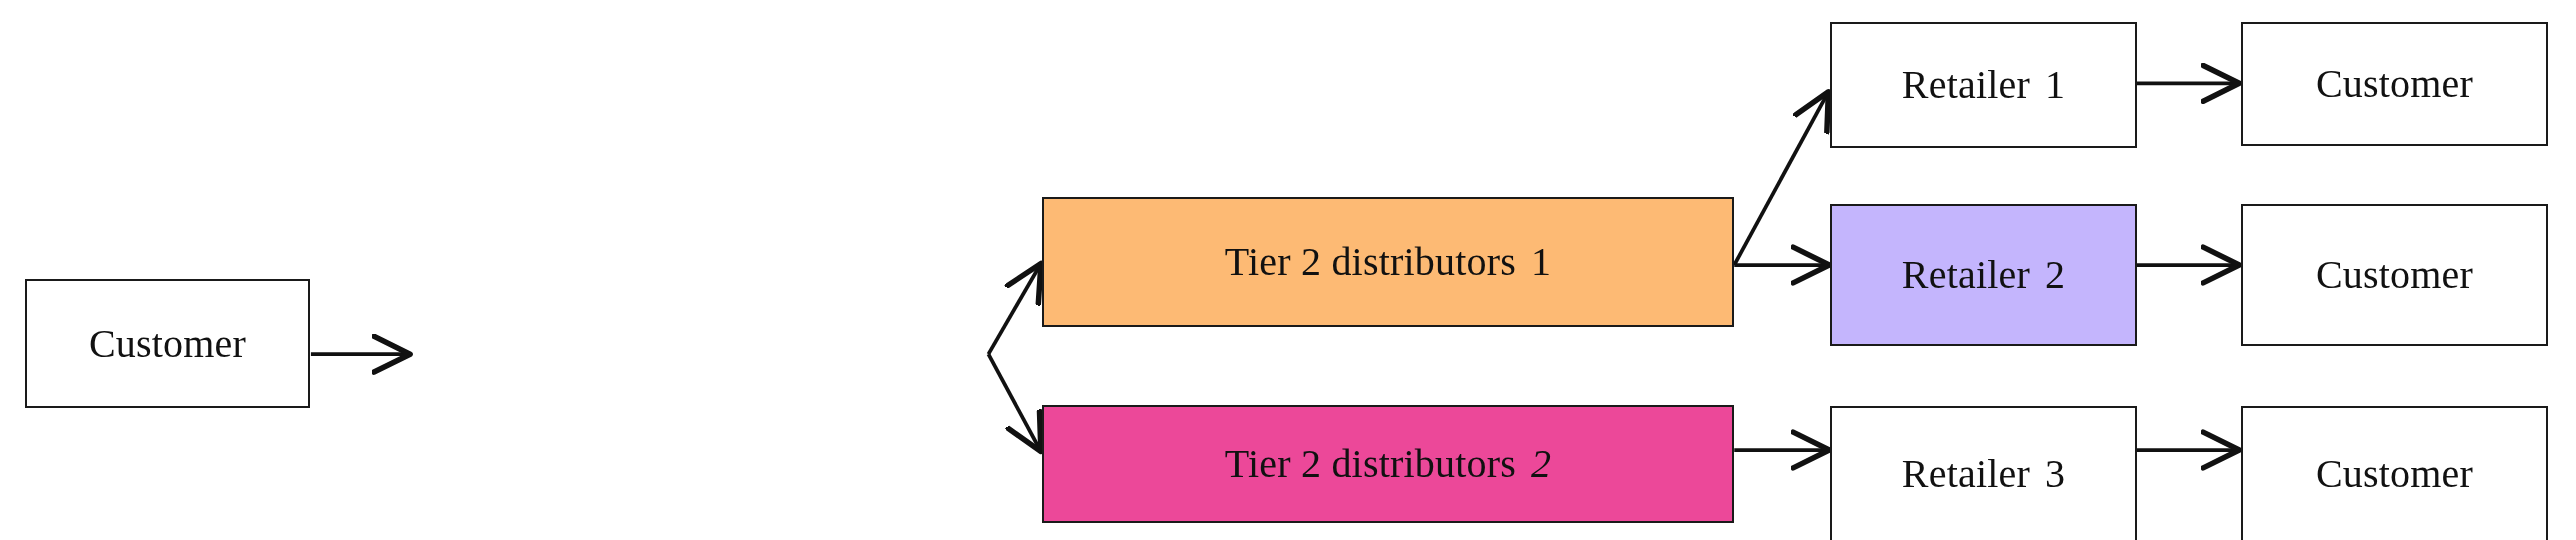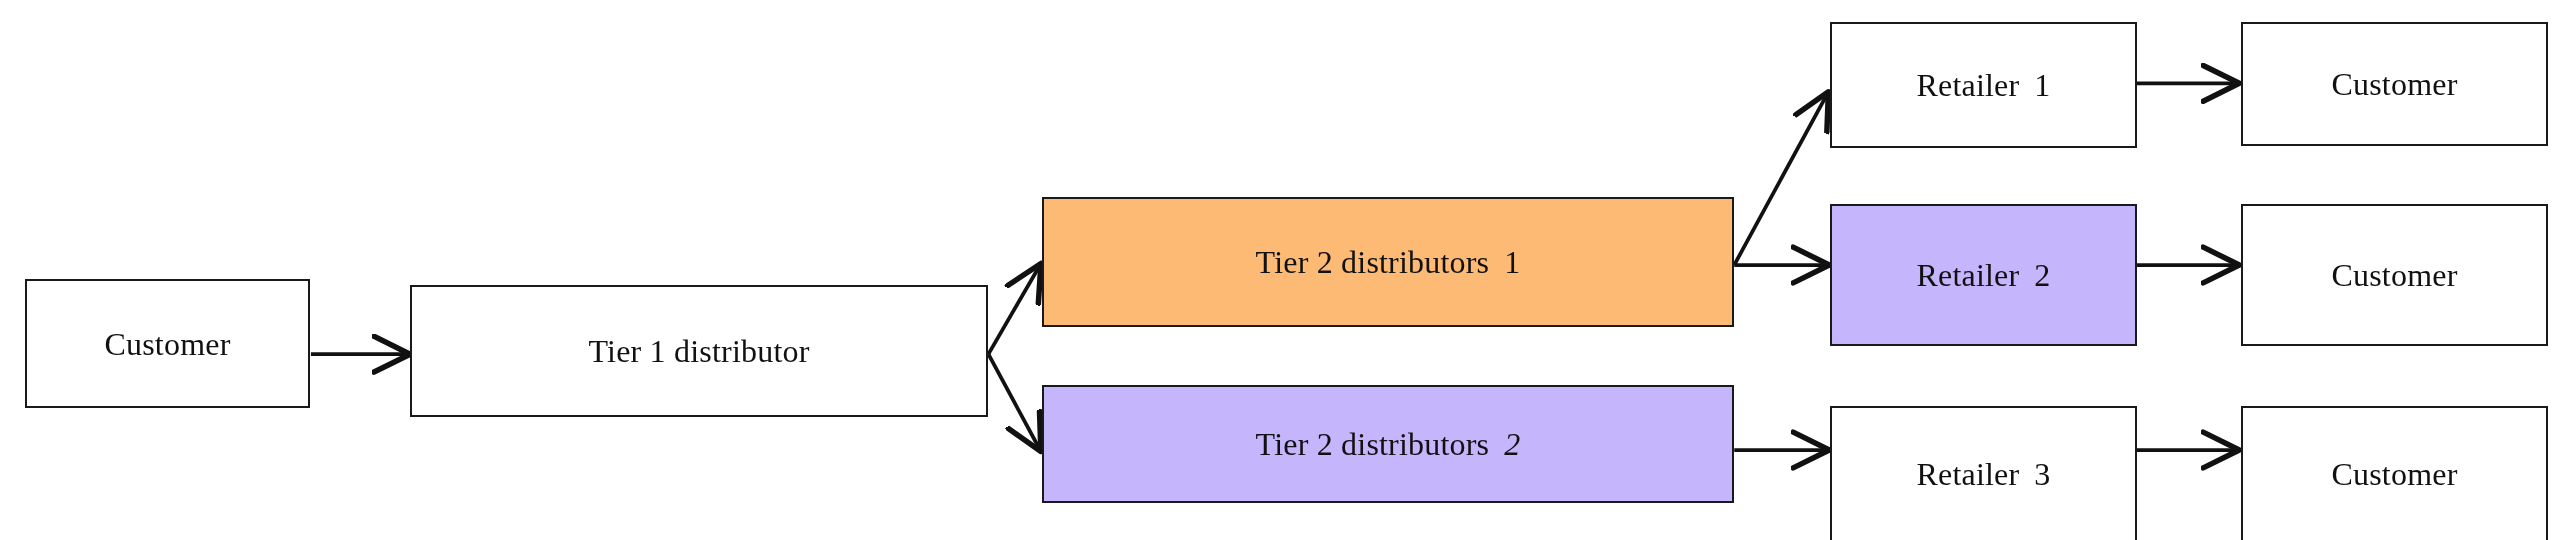--- a/index.html
+++ b/index.html
@@ -19,21 +19,21 @@
     position: absolute;
     box-sizing: border-box;
     background: #ffffff;
     border: 2.5px solid #1a1a1a;
     display: flex;
     align-items: center;
     justify-content: center;
     z-index: 3;
   }
   .node-label {
-    font-size: 32px;
+    font-size: 40px;
     line-height: 1;
     color: #111111;
     white-space: nowrap;
     letter-spacing: 0.2px;
   }
   .node-label .idx {
     margin-left: 15px;
   }
   .node-label .idx.italic {
     font-style: italic;
@@ -68,27 +68,24 @@
       <line x1="2080" y1="540" x2="2192" y2="540"></line>
       <line x1="2563" y1="100" x2="2684" y2="100"></line>
       <line x1="2563" y1="318" x2="2684" y2="318"></line>
       <line x1="2563" y1="540" x2="2684" y2="540"></line>
     </g>
   </svg>
 
   <div class="node" style="left: 25px; top: 279px; width: 285px; height: 129px; border-color: rgb(26, 26, 26); background: rgb(255, 255, 255);">
     <span class="node-label">Customer</span>
   </div>
-  <div class="node" style="left: 410px; top: 285px; width: 578px; height: 132px; border-color: rgb(26, 26, 26); background: rgb(255, 255, 255);">
-    <span class="node-label">Tier 1 distributor</span>
-  </div>
   <div class="node" style="left: 1042px; top: 197px; width: 692px; height: 130px; border-color: rgb(26, 26, 26); background: #fdba74;">
     <span class="node-label">Tier 2 distributors<span class="idx">1</span></span>
   </div>
-  <div class="node" style="left: 1042px; top: 385px; width: 692px; height: 118px; border-color: rgb(26, 26, 26); background: #c4b5fd;">
+  <div class="node" style="left: 1042px; top: 405px; width: 692px; height: 118px; border-color: rgb(26, 26, 26); background: #ec4899;">
     <span class="node-label">Tier 2 distributors<span class="idx italic">2</span></span>
   </div>
   <div class="node" style="left: 1830px; top: 22px; width: 307px; height: 126px; border-color: rgb(26, 26, 26); background: rgb(255, 255, 255);">
     <span class="node-label">Retailer<span class="idx">1</span></span>
   </div>
   <div class="node" style="left: 1830px; top: 204px; width: 307px; height: 142px; border-color: rgb(26, 26, 26); background: #c4b5fd;">
     <span class="node-label">Retailer<span class="idx">2</span></span>
   </div>
   <div class="node" style="left: 1830px; top: 406px; width: 307px; height: 136px; border-color: rgb(26, 26, 26); background: rgb(255, 255, 255);">
     <span class="node-label">Retailer<span class="idx">3</span></span>

